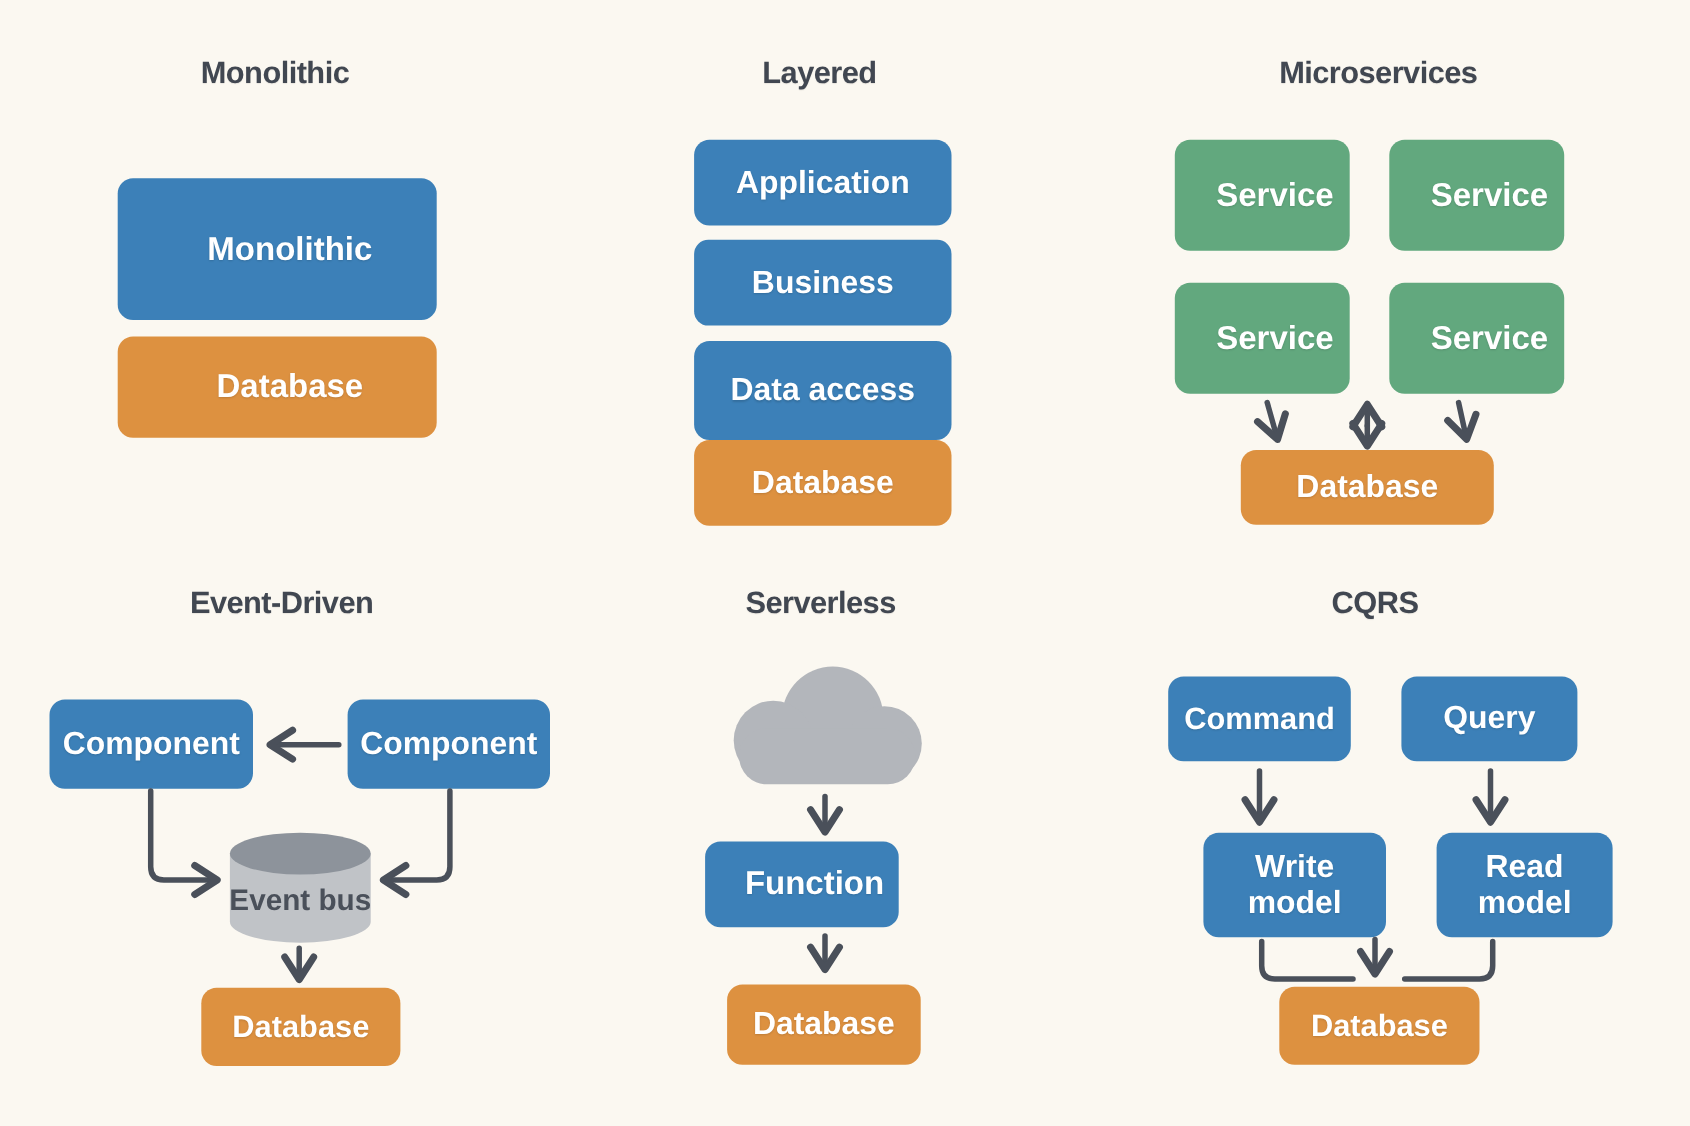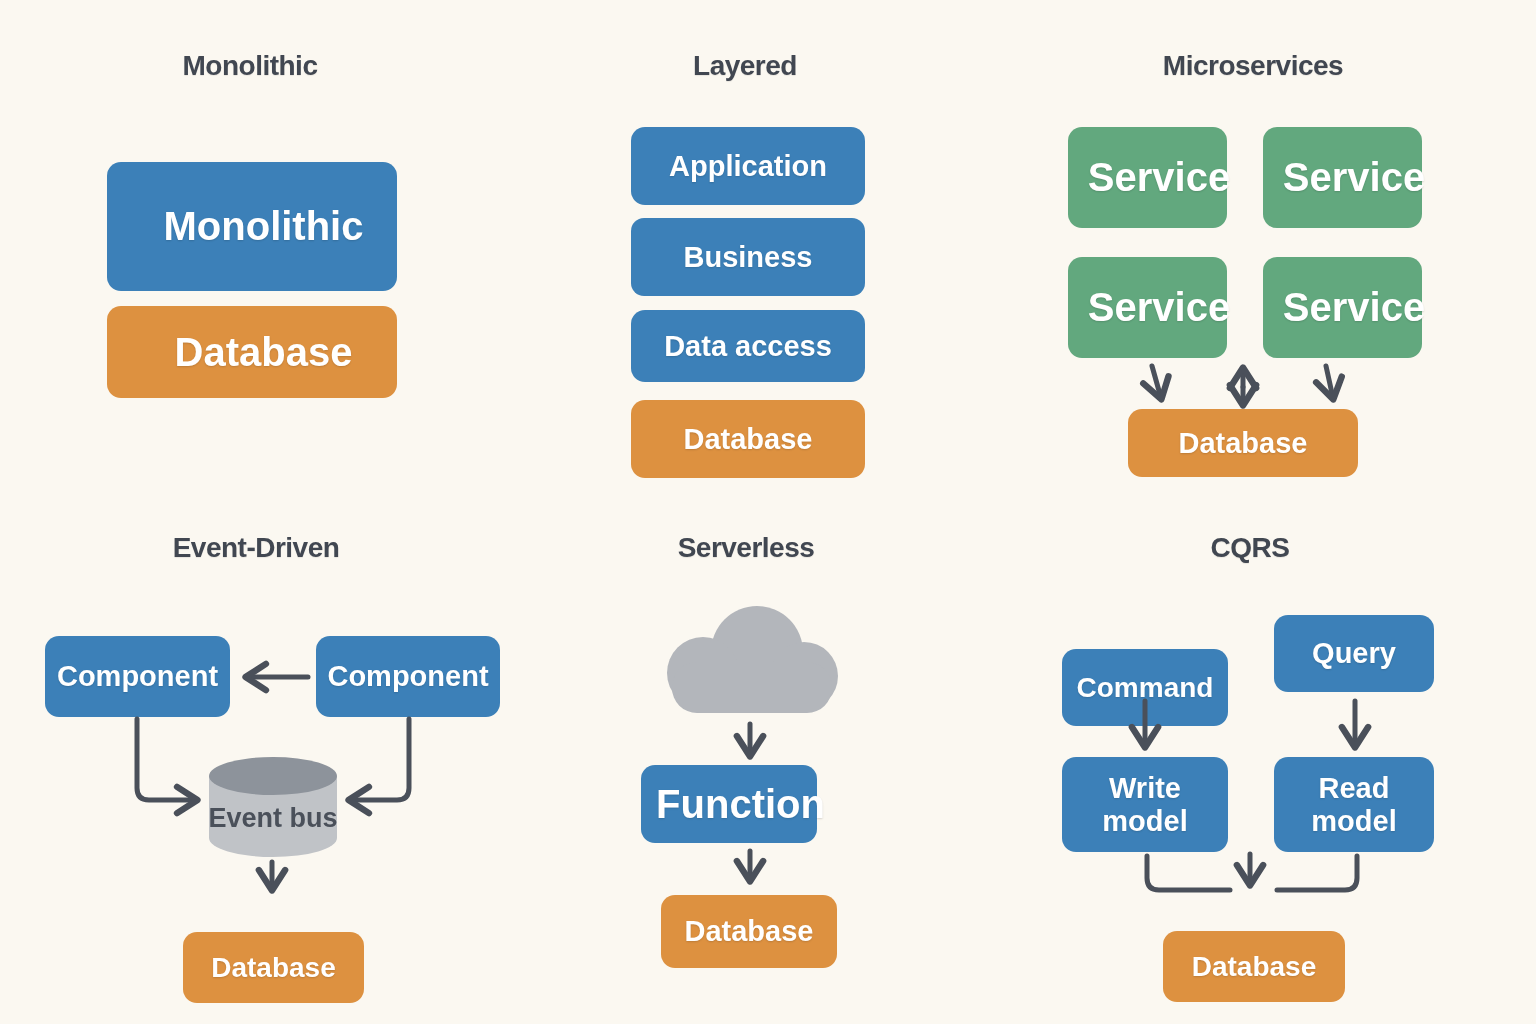--- a/index.html
+++ b/index.html
@@ -25,22 +25,22 @@
     font-weight:600;
     border-radius:14px;
     text-align:center;line-height:1.12;
     text-shadow:0 1px 2px rgba(0,0,0,0.15);
     box-sizing:border-box;
     padding:0 8px;
   }
   .blue{background:var(--blue,#3c80b8);}
   .orange{background:var(--orange,#dd9140);}
   .green{background:var(--green,#62a87e);}
-  .t30{font-size:40px;padding-left:31px;} .t29{font-size:29px;} .t28{font-size:28px;margin-top:34px;}
-  .narrow{padding:0 36px;}
+  .t30{font-size:30px;padding-left:31px;} .t29{font-size:29px;} .t28{font-size:28px;}
+  .narrow{padding:0 36px;margin-left:32px;}
   .overlay{position:absolute;left:0;top:0;pointer-events:none;}
   .ln{fill:none;stroke:var(--arrow,#4a505a);stroke-width:5;stroke-linecap:round;}
   .cyl-body{fill:var(--cylinder_body,#c0c3c7);}
   .cyl-top{fill:var(--cylinder_top,#8d939b);}
   .cloud{fill:var(--cloud,#b3b6bb);}
   .bus-label{
     fill:var(--arrow,#4a505a);
     font-family:"Liberation Sans","DejaVu Sans",sans-serif;
     font-size:27px;font-weight:600;text-anchor:middle;
   }
@@ -55,21 +55,21 @@
   <div class="panel-title" style="left:1073px;top:50px;width:360px;">Microservices</div>
   <div class="panel-title" style="left:86px;top:532px;width:340px;">Event-Driven</div>
   <div class="panel-title" style="left:596px;top:532px;width:300px;">Serverless</div>
   <div class="panel-title" style="left:1100px;top:532px;width:300px;">CQRS</div>
 
   <div class="box blue t30" style="left:107px;top:162px;width:290px;height:129px;">Monolithic</div>
   <div class="box orange t30" style="left:107px;top:306px;width:290px;height:92px;">Database</div>
 
   <div class="box blue t29" style="left:631px;top:127px;width:234px;height:78px;">Application</div>
   <div class="box blue t29" style="left:631px;top:218px;width:234px;height:78px;border-radius:13px;">Business</div>
-  <div class="box blue t29" style="left:631px;top:310px;width:234px;height:72px;">Data access</div>
+  <div class="box blue t29" style="left:631px;top:310px;width:234px;height:90px;">Data access</div>
   <div class="box orange t29" style="left:631px;top:400px;width:234px;height:78px;">Database</div>
 
   <div class="box green t30" style="left:1068px;top:127px;width:159px;height:101px;">Service</div>
   <div class="box green t30" style="left:1263px;top:127px;width:159px;height:101px;">Service</div>
   <div class="box green t30" style="left:1068px;top:257px;width:159px;height:101px;">Service</div>
   <div class="box green t30" style="left:1263px;top:257px;width:159px;height:101px;">Service</div>
   <div class="box orange t29" style="left:1128px;top:409px;width:230px;height:68px;">Database</div>
 
   <div class="box blue t29" style="left:45px;top:636px;width:185px;height:81px;">Component</div>
   <div class="box blue t29" style="left:316px;top:636px;width:184px;height:81px;">Component</div>

